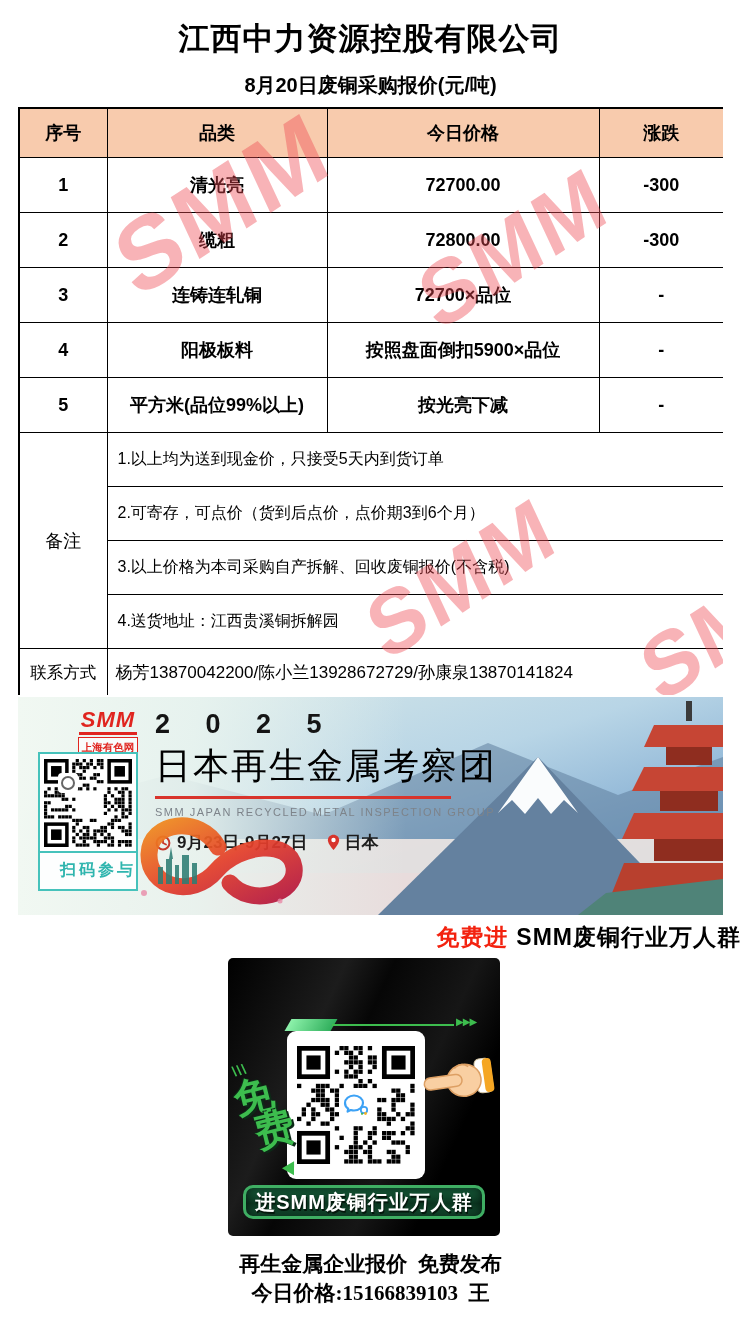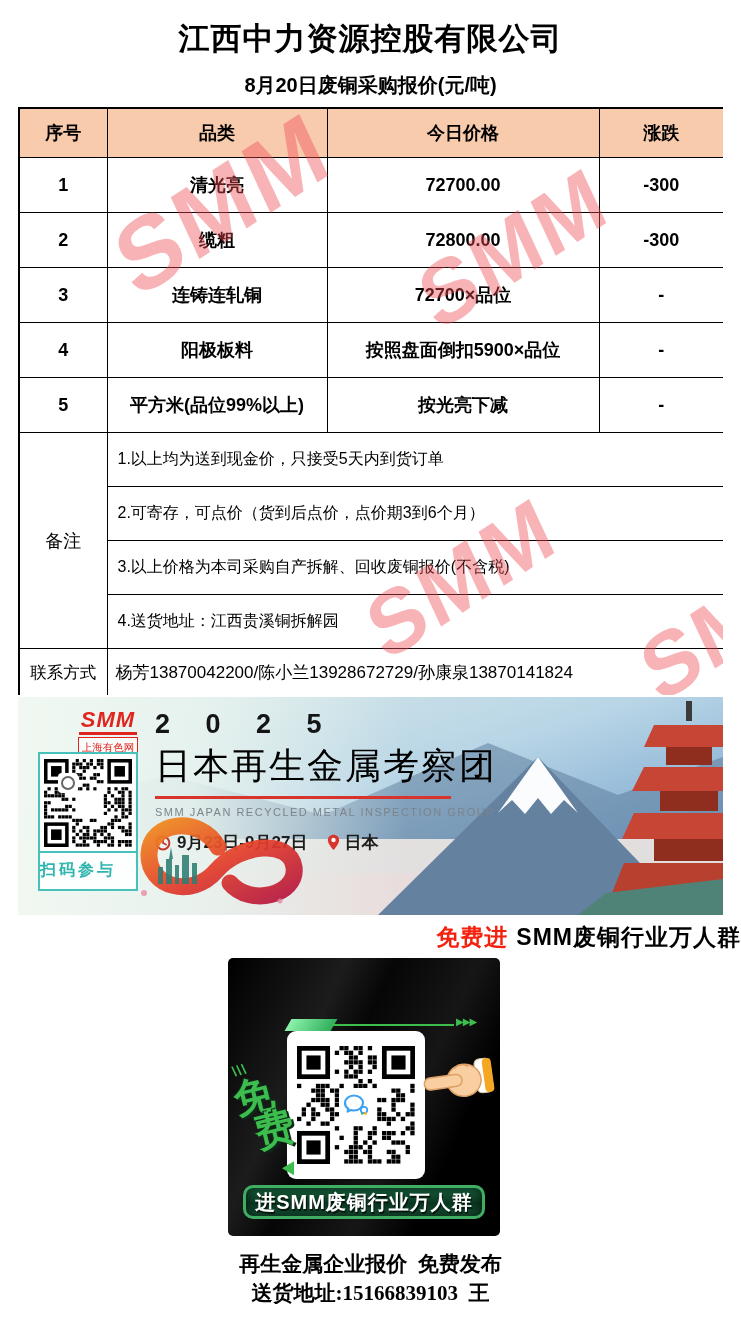--- a/index.html
+++ b/index.html
@@ -29,29 +29,29 @@
   .wm2{left:390px;top:98px;font-size:86px;}
   .wm3{left:338px;top:428px;font-size:86px;}
   .wm4{left:612px;top:470px;font-size:86px;}
 
   
   .banner{position:absolute;left:18px;top:697px;width:705px;height:218px;overflow:hidden;background:#cfe2ec;}
   .banner svg.bg{position:absolute;left:0;top:0;}
   .b-logo{position:absolute;left:42px;top:12px;width:96px;text-align:center;}
   .b-logo .smm{font-size:22px;font-weight:900;color:#e0251f;letter-spacing:1px;font-style:italic;line-height:1;}
   .b-logo .bar{height:3px;background:#e0251f;width:58px;margin:1px auto 2px;}
-  .b-logo .sub{display:inline-block;font-size:10.5px;font-weight:normal;color:#e0251f;border:1px solid #e0251f;
+  .b-logo .sub{display:inline-block;font-size:10.5px;font-weight:bold;color:#e0251f;border:1px solid #e0251f;
                padding:3px 3px;background:rgba(255,255,255,.7);}
   .b-qrbox{position:absolute;left:20px;top:55px;width:100px;height:101px;background:#fff;
            border:2px solid #46c2bb;box-sizing:border-box;display:flex;align-items:center;justify-content:center;}
   .b-qrcenter{position:absolute;left:40px;top:76px;width:20px;height:20px;background:#fff;border-radius:4px;
               display:flex;align-items:center;justify-content:center;}
   .b-qrcenter .ring{width:10px;height:10px;border:2.5px solid #666;border-radius:50%;}
   .b-scan{position:absolute;left:20px;top:156px;width:100px;height:38px;background:#fdfefe;border:2px solid #46c2bb;
-          border-top:none;box-sizing:border-box;text-align:left;line-height:34px;
+          border-top:none;box-sizing:border-box;text-align:right;line-height:34px;
           font-size:16px;font-weight:900;color:#2fb5ae;letter-spacing:3px;}
   .b-main{position:absolute;left:137px;top:12px;}
   .b-year{font-size:27px;font-weight:900;color:#141414;letter-spacing:14px;}
   .b-title{font-size:36px;font-weight:400;color:#000000;letter-spacing:2px;margin-top:2px;}
   .b-underline{height:3px;background:#d8342c;width:296px;margin-top:5px;}
   .b-sub-en{font-size:11px;color:#7d838a;font-weight:normal;letter-spacing:1.5px;margin-top:7px;}
   .b-date-row{margin-top:13px;display:flex;align-items:center;gap:6px;font-size:17px;font-weight:bold;color:#1d1d1d;}
   .b-date-row .loc{margin-left:14px;display:flex;align-items:center;gap:4px;}
   .ribbon{position:absolute;left:112px;top:112px;}
 
@@ -649,16 +649,16 @@
       <rect x="62" y="8" width="9" height="34" rx="4" fill="#f5a623"></rect>
       <ellipse cx="42" cy="27" rx="17" ry="16" fill="#f9cfa2" stroke="#dd9f63" stroke-width="1.5"></ellipse>
       <rect x="2" y="20" width="38" height="12" rx="6" fill="#f9cfa2" stroke="#dd9f63" stroke-width="1.5"></rect>
       <path d="M34,14 q7,-6 14,0" fill="none" stroke="#dd9f63" stroke-width="1.5"></path>
     </svg>
     <div class="card-btn">进SMM废铜行业万人群</div>
   </div>
 
   <div class="abs footer">
     <div>再生金属企业报价  免费发布</div>
-    <div>送货地址:15166839103  王</div>
+    <div>今日价格:15166839103  王</div>
   </div>
 
 </div>
 
 </body></html>

